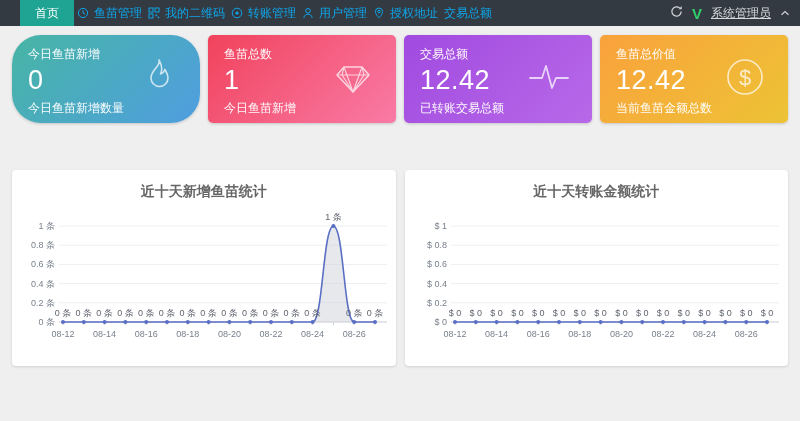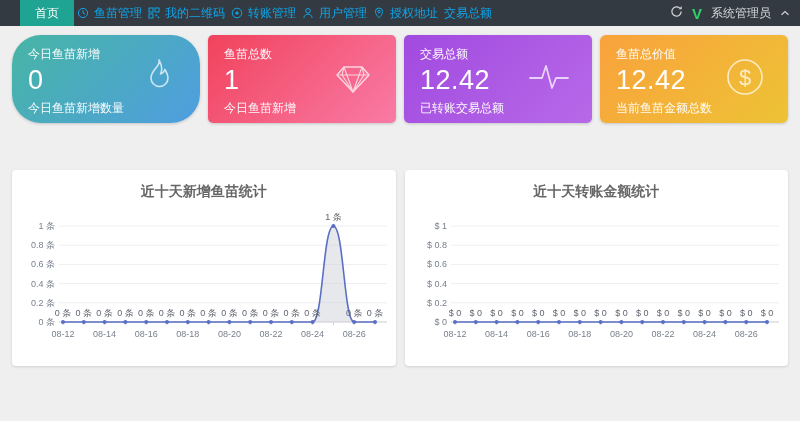--- a/index.html
+++ b/index.html
@@ -6,21 +6,21 @@
   html,body { width:800px; height:421px; overflow:hidden; }
   body { background:#efefef; font-family:"Liberation Sans", sans-serif; }
 
   
   .nav { height:26px; background:#343a42; display:flex; align-items:stretch; font-size:12px; padding-left:20px; }
   .nav-item { display:flex; align-items:center; gap:5px; padding:0 3px; color:#0ea5e9; cursor:pointer; white-space:nowrap; }
   .nav-item svg { display:block; }
   .nav-item.active { background:#1fa392; color:#fff; padding:8px 15px; }
   .nav-right { margin-left:auto; display:flex; align-items:center; gap:9px; padding-right:10px; color:#ced2d8; }
   .logo-v { font-weight:bold; font-size:15px; line-height:1; }
-  .username { font-size:12px; color:#d6dade; }
+  .username { font-size:12px; color:#d6dade;text-decoration:underline; }
 
   
   .cards { display:flex; gap:8px; margin:9px 12px 0 12px; }
   .stat-card { flex:1; height:88px; border-radius:5px; color:#fff; position:relative; padding:11px 16px;
                box-shadow:0 1px 3px rgba(0,0,0,.18); overflow:hidden; }
   .stat-card .title { font-size:12px; opacity:.97; }
   .stat-card .value { font-size:27px; line-height:1.1; margin-top:3px; letter-spacing:.5px; }
   .stat-card .subtitle { font-size:12px; margin-top:4px; opacity:.97; }
   .stat-card .icon { position:absolute; right:20px; top:50%; transform:translateY(-50%); opacity:.72; }
 
@@ -145,21 +145,21 @@
     <div class="title">交易总额</div>
     <div class="value">12.42</div>
     <div class="subtitle">已转账交易总额</div>
     <span class="icon">
       <svg width="46" height="44" viewBox="0 0 46 44">
           <path d="M4 23h12l4-12 6 22 4-10h12" fill="none" stroke="#fff" stroke-width="1.8" stroke-linecap="round" stroke-linejoin="round"></path>
         </svg>
     </span>
   </div>
 
-  <div class="stat-card" style="background: linear-gradient(135deg, rgb(249, 162, 60), rgb(237, 195, 53)); border-radius: 6px;">
+  <div class="stat-card" style="background: linear-gradient(135deg, rgb(249, 162, 60), rgb(237, 195, 53));">
     <div class="title">鱼苗总价值</div>
     <div class="value">12.42</div>
     <div class="subtitle">当前鱼苗金额总数</div>
     <span class="icon">
       <svg width="46" height="46" viewBox="0 0 46 46">
           <circle cx="23" cy="23" r="17" fill="none" stroke="#fff" stroke-width="1.6"></circle>
           <text x="23" y="31" text-anchor="middle" font-size="22" fill="#fff" font-family="'Liberation Sans',sans-serif">$</text>
         </svg>
     </span>
   </div>

